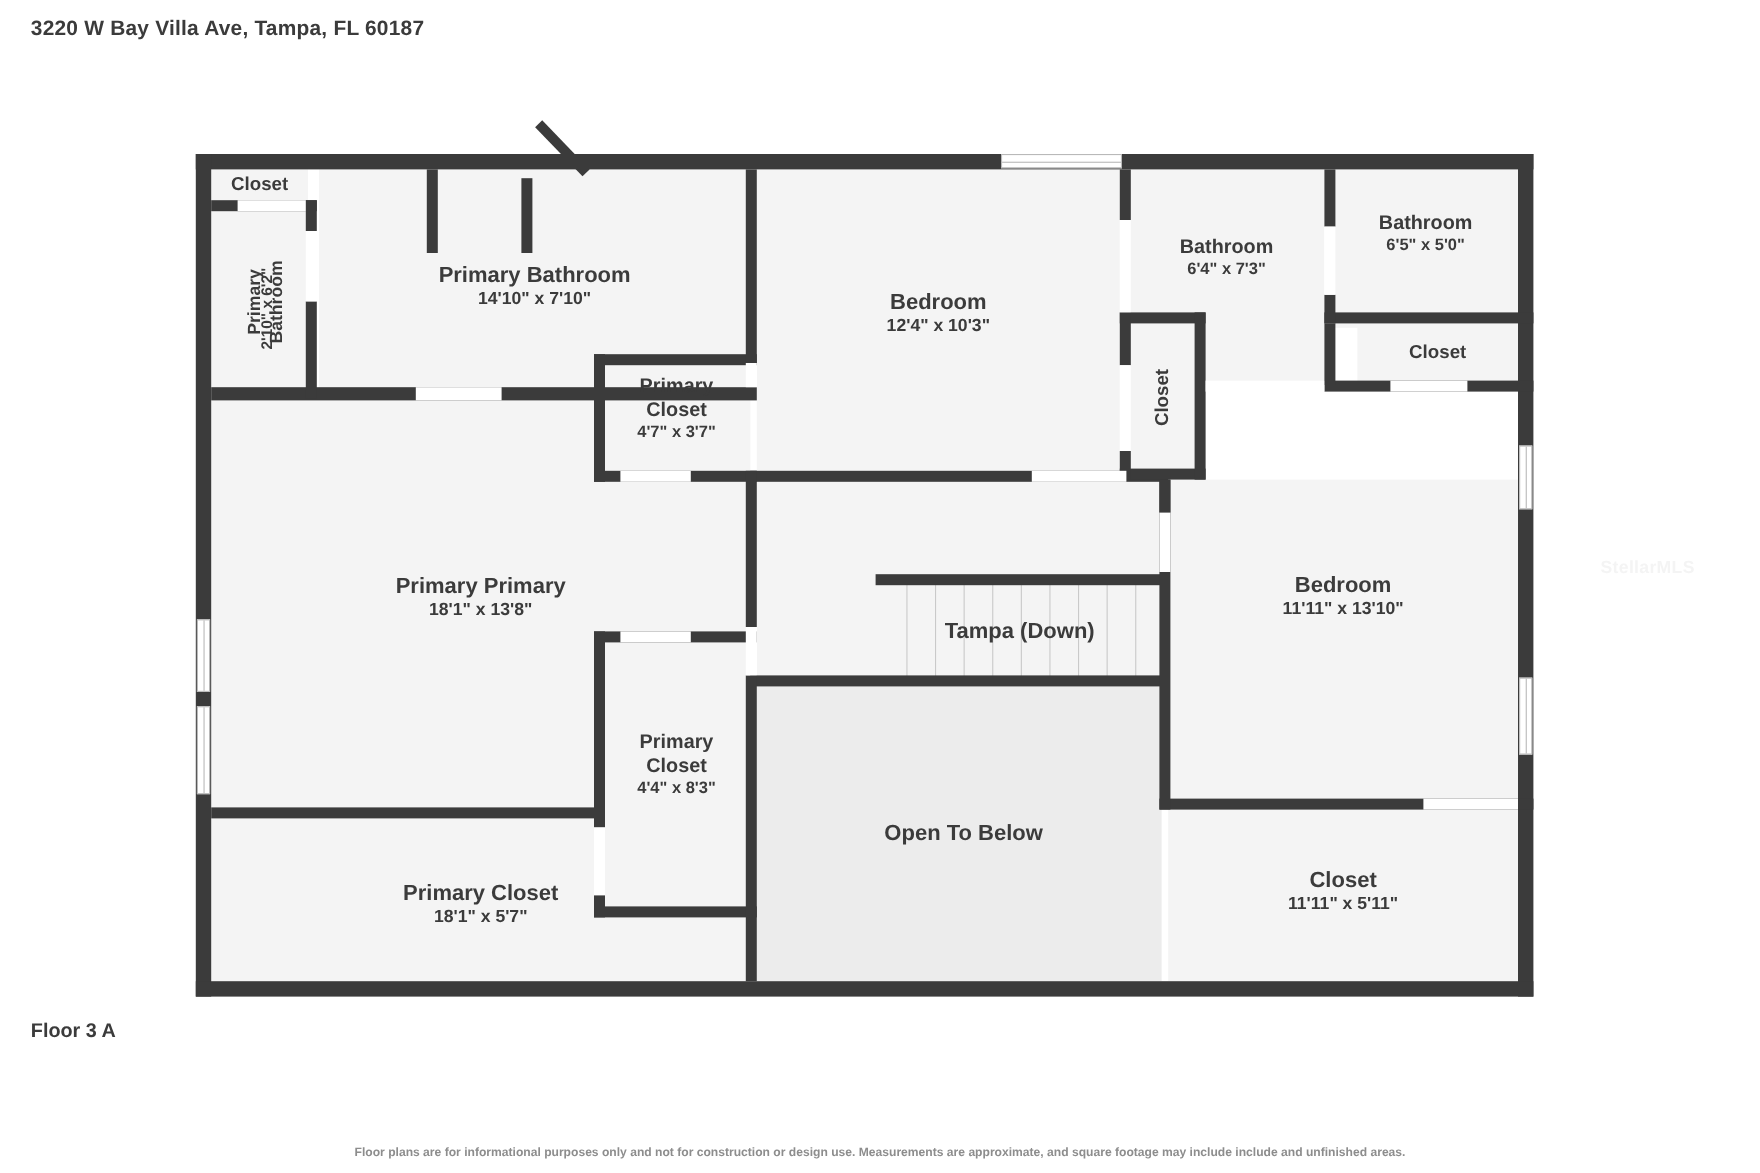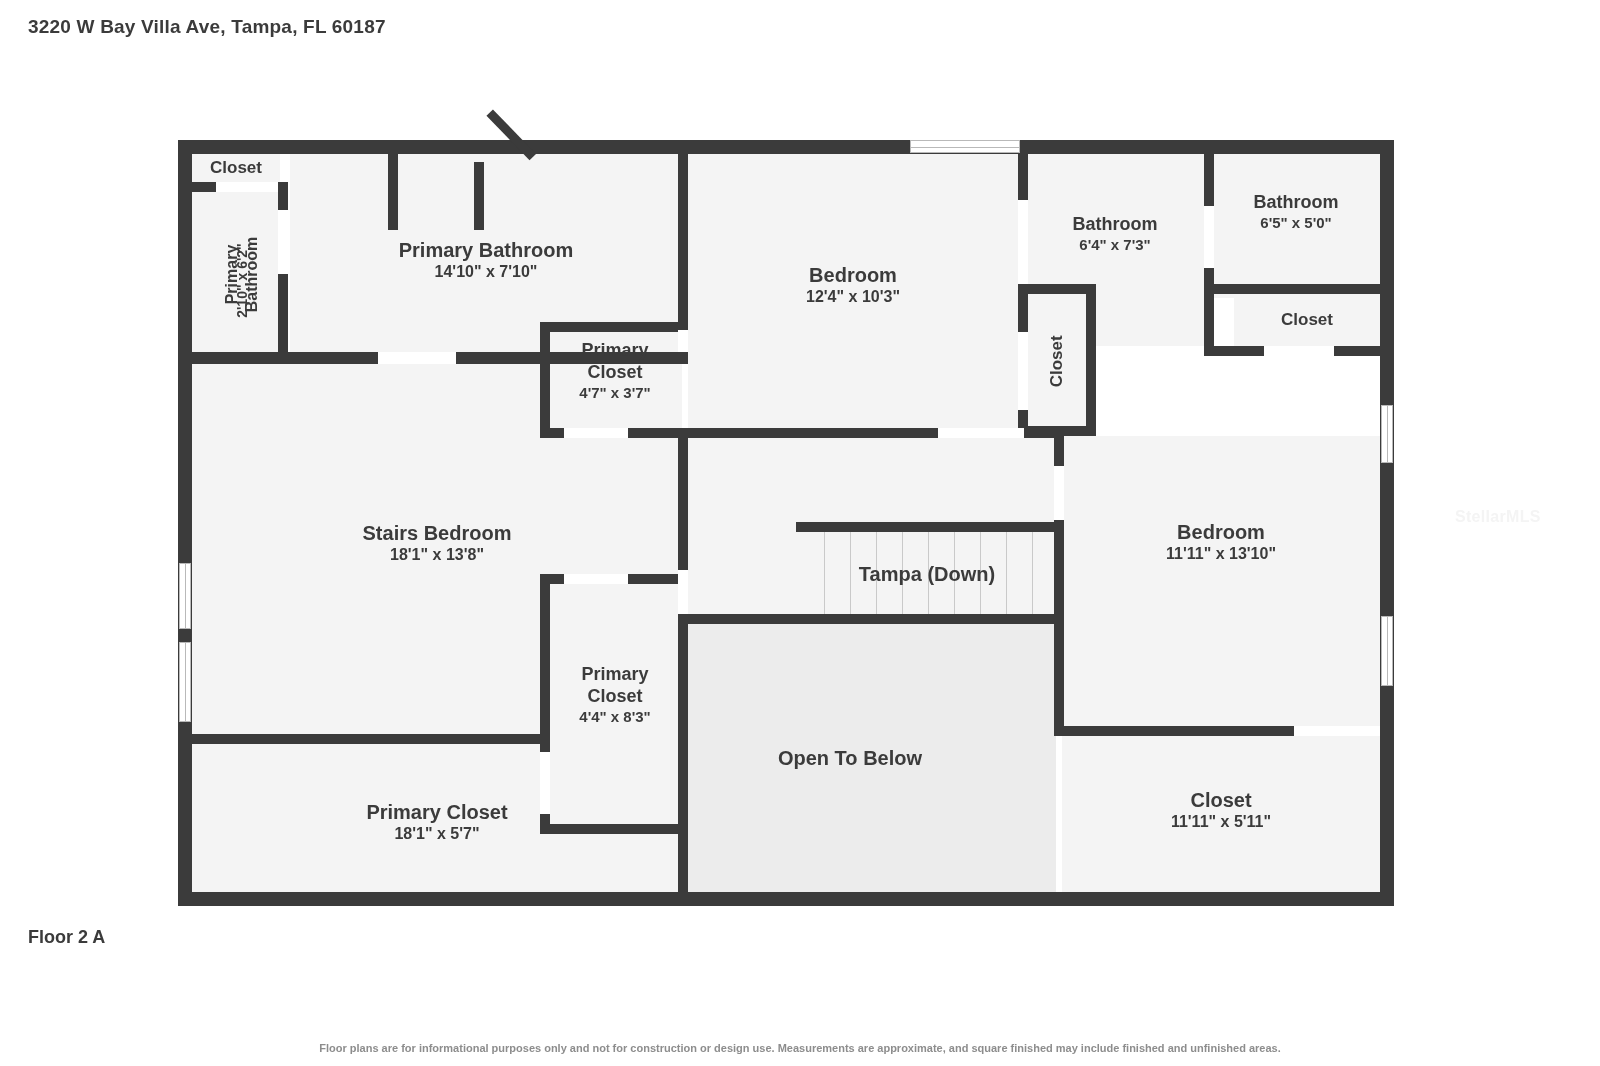--- a/index.html
+++ b/index.html
@@ -329,52 +329,52 @@
 
   <div class="label sm rot-left" style="left:841px; top:211px; width:76px;">
     <span class="name">Closet</span>
   </div>
 
   <div class="label sm" style="left:1056px; top:170px; width:146px;">
     <span class="name">Closet</span>
   </div>
 
   <div class="label big" style="left:14px; top:381px; width:490px;">
-    <span class="name">Stairs Bedroom</span>
+    <span class="name">Primary Primary</span>
     <span class="dim">18'1" x 13'8"</span>
   </div>
 
   <div class="label med" style="left:370px; top:524px; width:134px;">
     <span class="name" style="white-space:pre-line;">Primary
 Closet</span>
     <span class="dim">4'4" x 8'3"</span>
   </div>
 
   <div class="label big" style="left:14px; top:660px; width:490px;">
     <span class="name">Primary Closet</span>
     <span class="dim">18'1" x 5'7"</span>
   </div>
 
   <div class="label big" style="left:620px; top:422px; width:258px;">
     <span class="name">Tampa (Down)</span>
   </div>
 
-  <div class="label big" style="left:484px; top:606px; width:376px;">
+  <div class="label big" style="left:510px; top:606px; width:376px;">
     <span class="name">Open To Below</span>
   </div>
 
   <div class="label big" style="left:884px; top:380px; width:318px;">
     <span class="name">Bedroom</span>
     <span class="dim">11'11" x 13'10"</span>
   </div>
 
   <div class="label big" style="left:884px; top:648px; width:318px;">
     <span class="name">Closet</span>
     <span class="dim">11'11" x 5'11"</span>
   </div>
 
 </div>
 
 <div id="watermark">StellarMLS</div>
 
-<div id="floor-caption">Floor 2 A</div>
-
-<div id="footer-disclaimer">Floor plans are for informational purposes only and not for construction or design use. Measurements are approximate, and square finished may include finished and unfinished areas.</div>
+<div id="floor-caption">Floor 3 A</div>
+
+<div id="footer-disclaimer">Floor plans are for informational purposes only and not for construction or design use. Measurements are approximate, and square footage may include include and unfinished areas.</div>
 
 </body></html>

